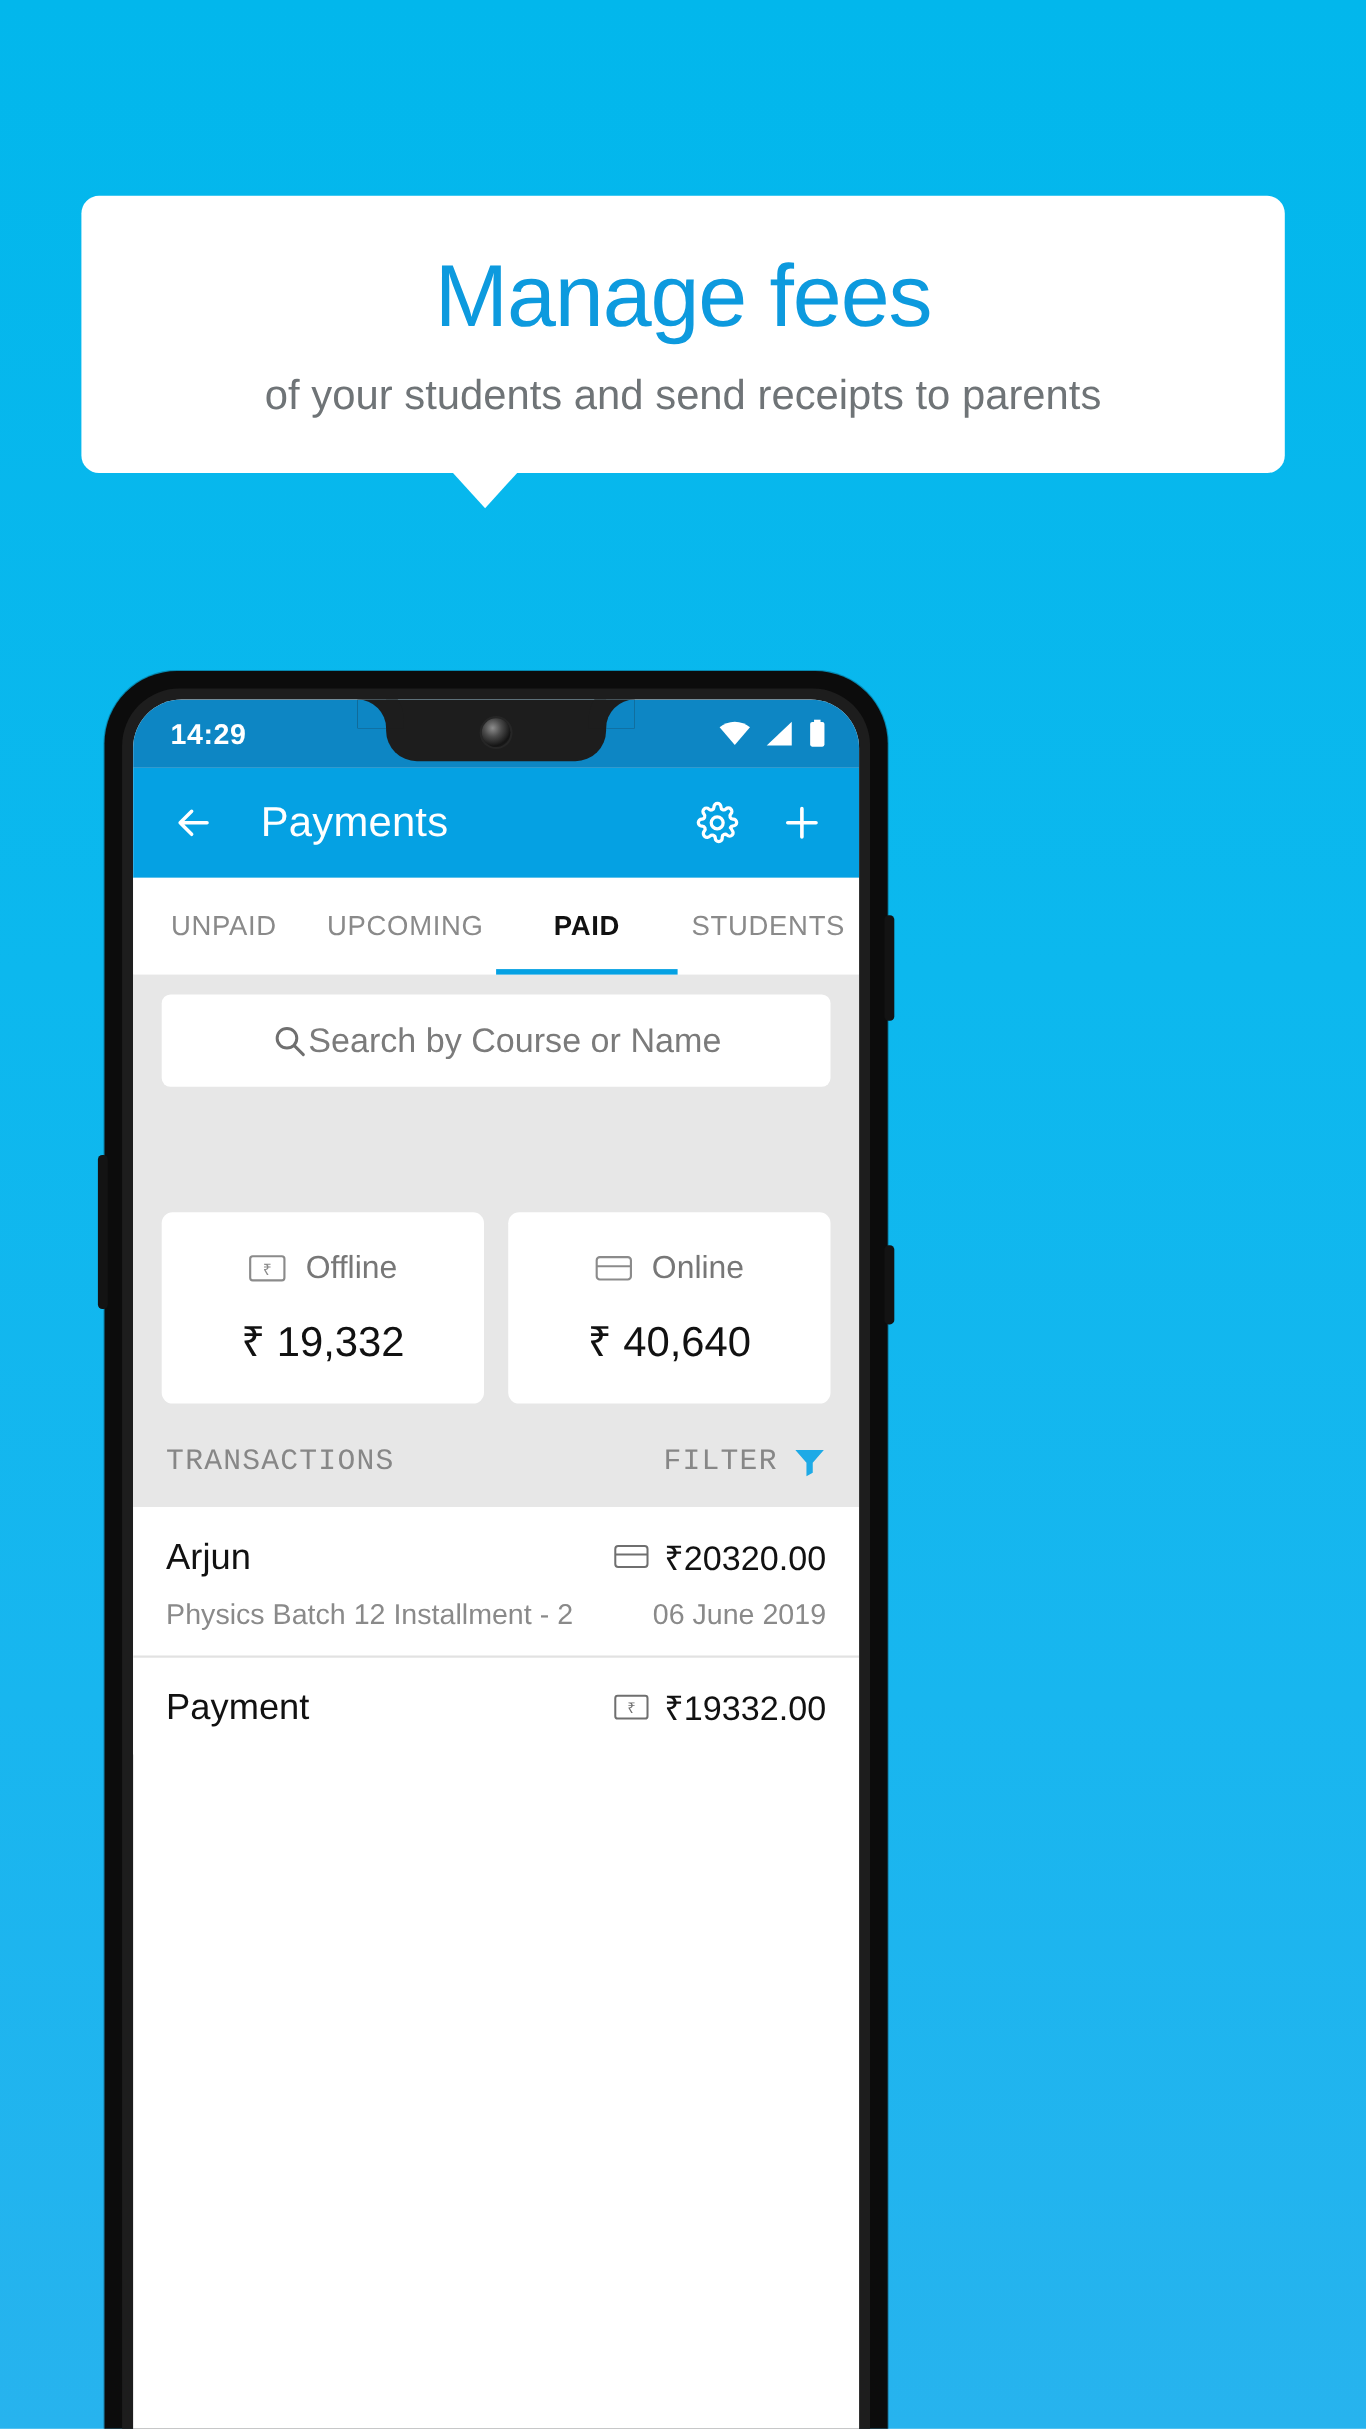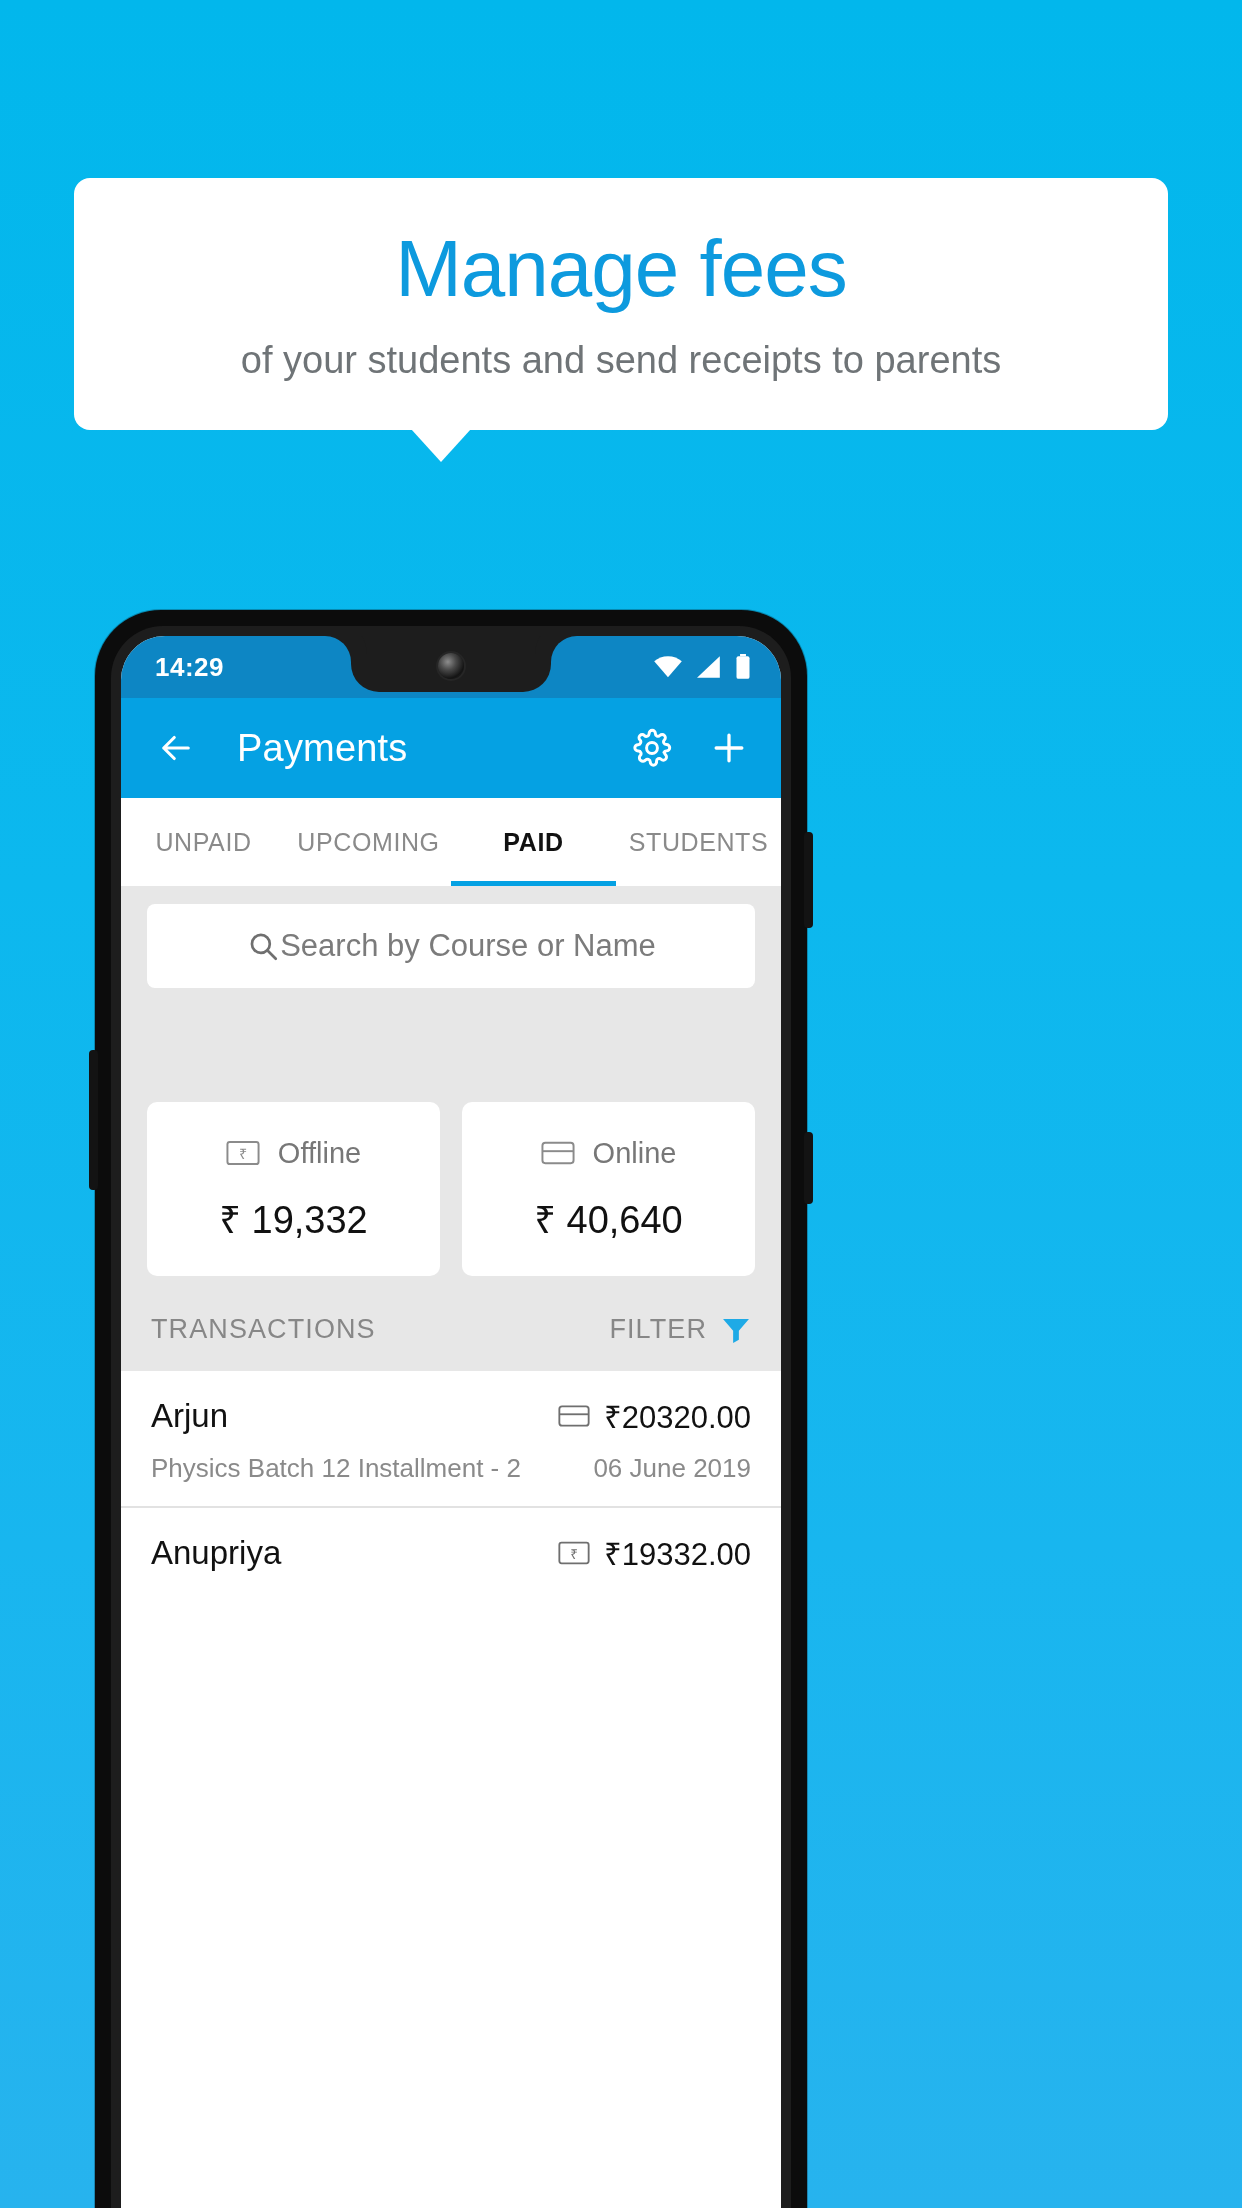--- a/index.html
+++ b/index.html
@@ -245,20 +245,21 @@
     margin-top: 22px;
     font-size: 38px;
     color: #111111;
     font-weight: 400;
   }
 
   .txn-head {
     display: flex;
     align-items: center;
     padding: 38px 30px 26px 30px;
+    font-family: Liberation Mono, monospace;
   }
   .txn-head-label {
     font-size: 27px;
     color: #878787;
     letter-spacing: 1.1px;
   }
   .txn-filter {
     margin-left: auto;
     display: flex;
     align-items: center;
@@ -438,21 +439,21 @@
             </div>
           </div>
           <div class="txn-line2">
             <span class="txn-desc">Physics Batch 12 Installment - 2</span>
             <span class="txn-date">06 June 2019</span>
           </div>
         </div>
 
         <div class="txn-row">
           <div class="txn-line1">
-            <span class="txn-name">Anupriya</span>
+            <span class="txn-name">Payment</span>
             <div class="txn-amt-wrap">
               <span>
                 <svg class="ic" width="32" height="32" viewBox="0 0 26 22">
                   <rect x="1.1" y="2.6" width="23.8" height="16.8" rx="1.8" fill="none" stroke="#6f6f6f" stroke-width="1.5"></rect>
                   <text x="13" y="15.6" font-size="11" text-anchor="middle" fill="#6f6f6f" font-family="'Liberation Sans', sans-serif">₹</text>
                 </svg>
               </span>
               <span class="txn-amt">₹19332.00</span>
             </div>
           </div>

